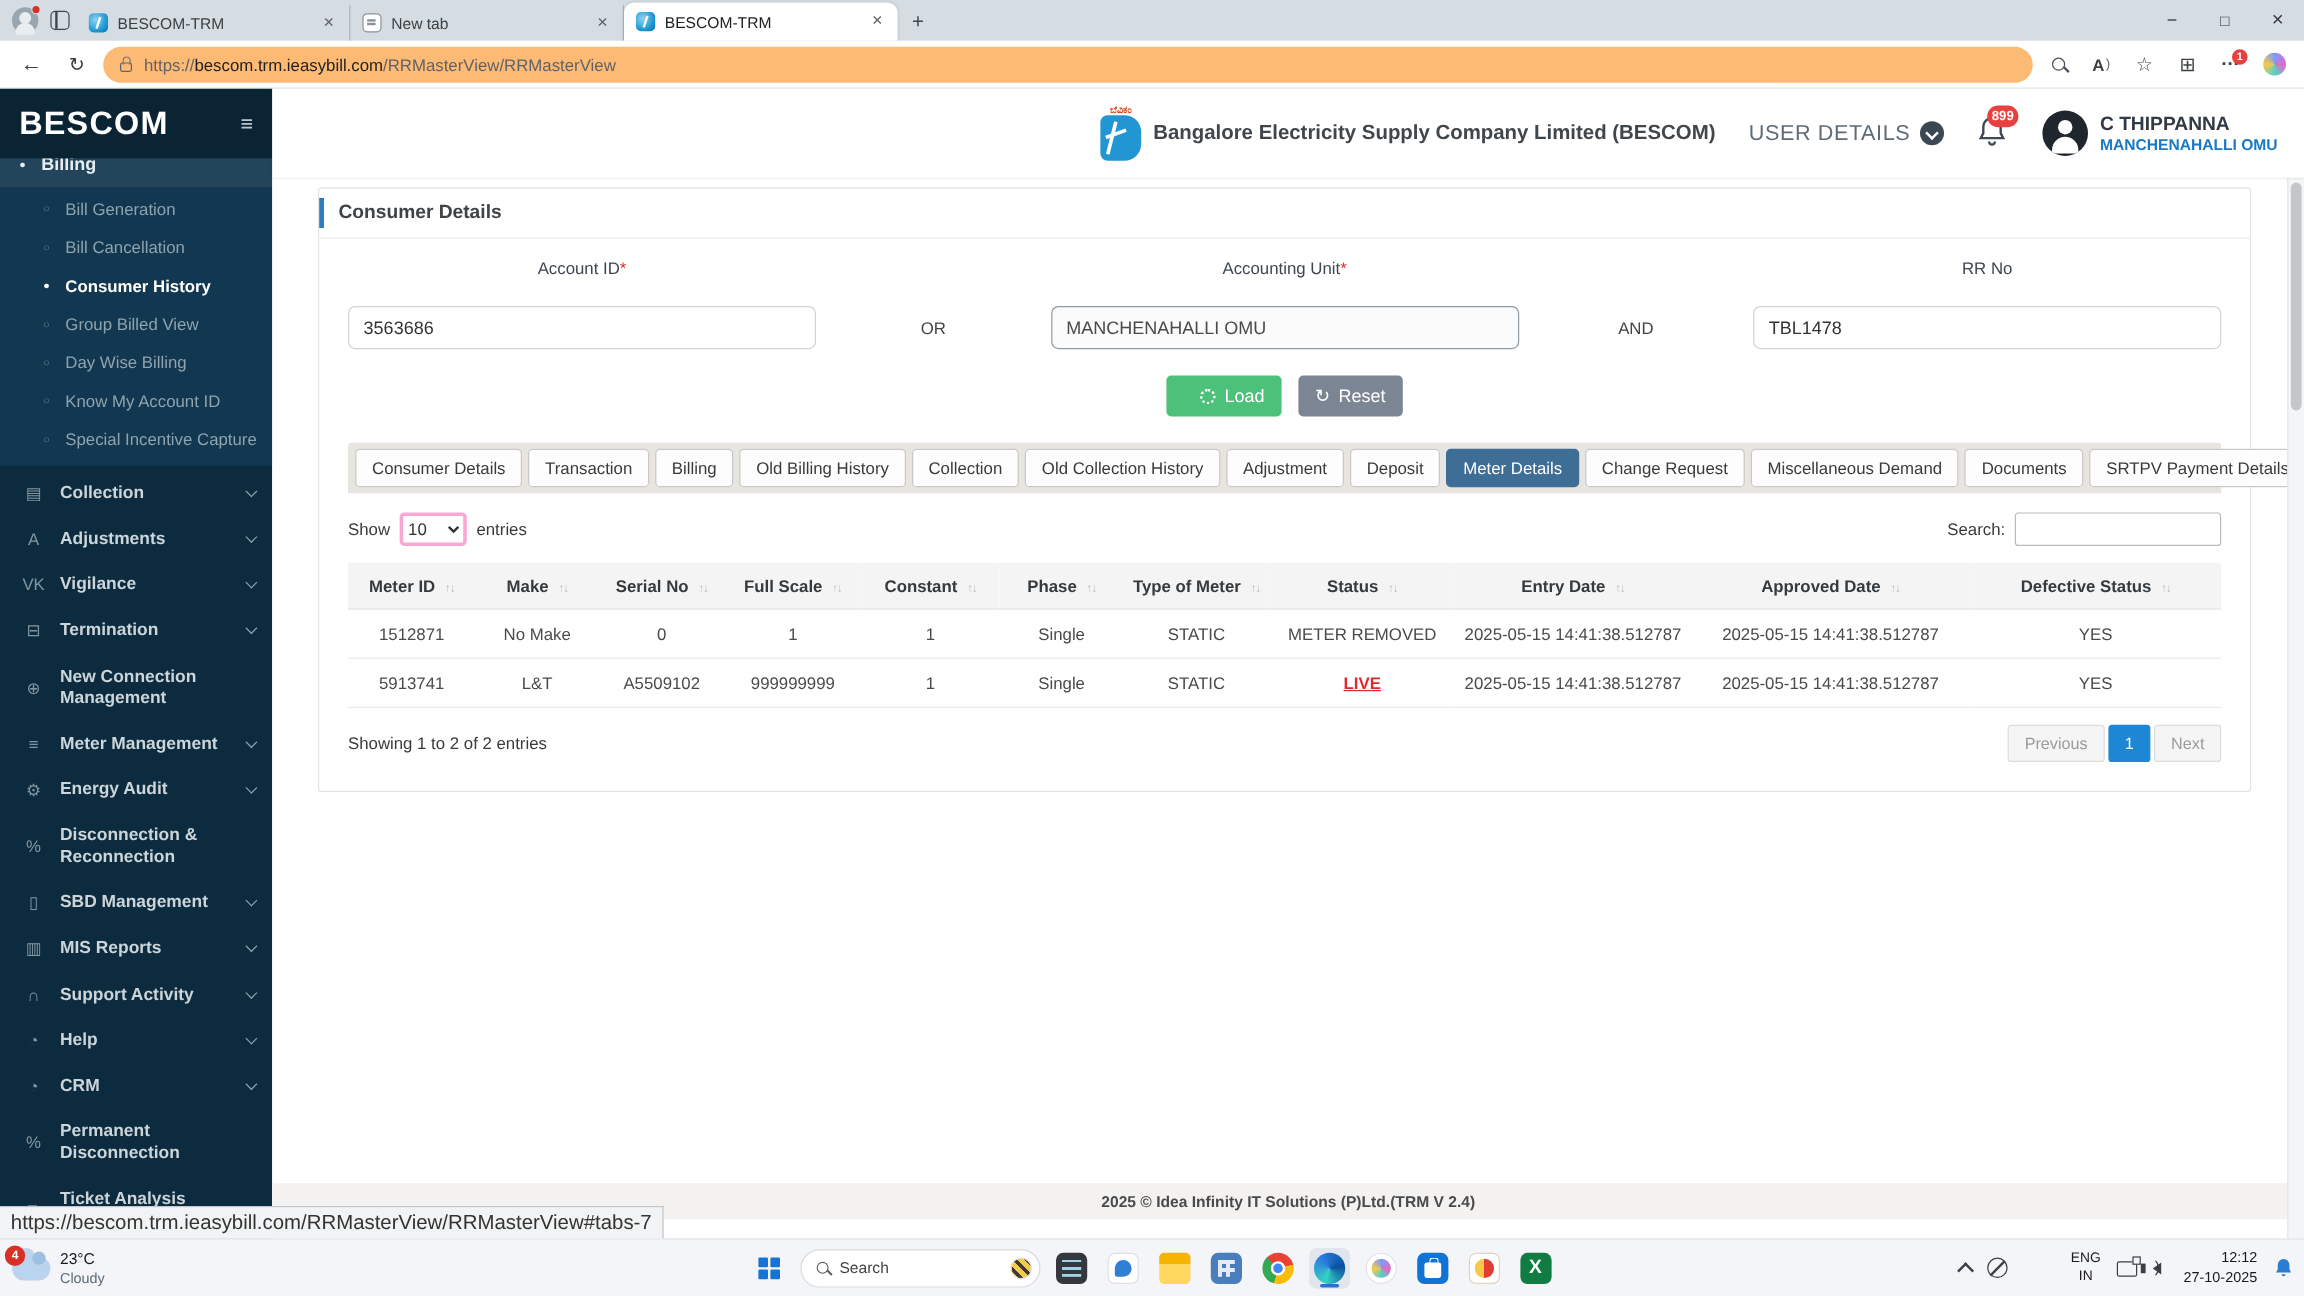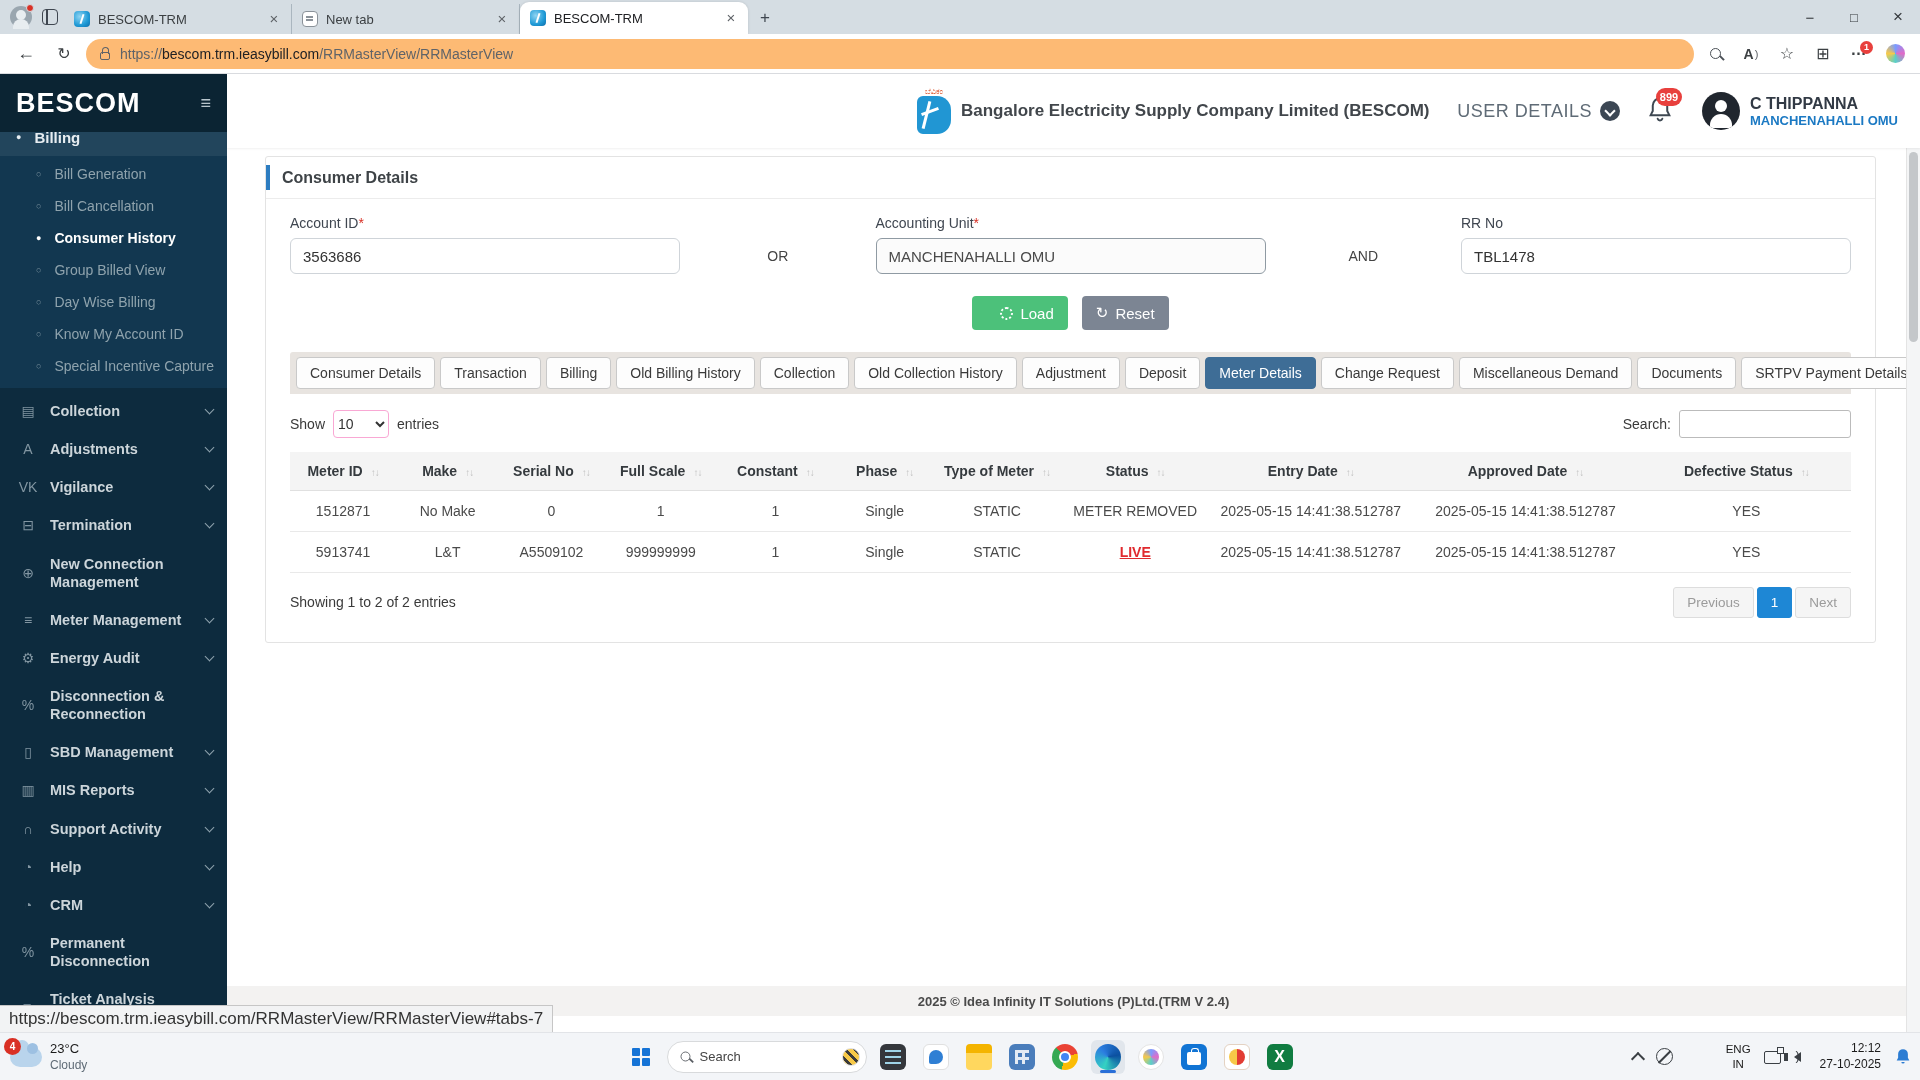--- a/index.html
+++ b/index.html
@@ -73,21 +73,21 @@
   .mitem { display:flex; align-items:center; padding:10px 14px 10px 18px; gap:12px; font-size:14.5px; font-weight:bold; color:#ccd5da; cursor:default; }
   .micon { width:20px; flex:0 0 20px; text-align:center; color:#8296a2; font-size:14px; font-weight:normal; }
   .mlabel { flex:1; overflow-wrap:anywhere; line-height:1.25; }
   .chev { width:7px; height:7px; border-right:1.8px solid #8fa3ae; border-bottom:1.8px solid #8fa3ae; transform:rotate(45deg); margin-top:-3px; flex:0 0 7px; }
 
   
   .main { flex:1; display:flex; flex-direction:column; min-width:0; position:relative; background:#fff; }
   .page-header { height:74px; background:#fff; display:flex; align-items:center; padding:0 22px 0 0; flex:0 0 auto; box-shadow:0 1px 2px rgba(0,0,0,.06); position:relative; z-index:2; }
   .org { display:flex; align-items:center; gap:10px; margin-left:690px; }
   .logo-wrap { display:flex; flex-direction:column; align-items:center; }
-  .logo-kn { font-size:8px; color:#d84315; line-height:1; }
+  .logo-kn { font-size:8px; color:#d84315; line-height:1;font-weight:bold; }
   .logo-mark { width:34px; height:38px; background:#2196d3; border-radius:6px 14px 14px 6px; position:relative; }
   .logo-mark::before { content:""; position:absolute; left:8px; top:5px; width:3px; height:28px; background:#fff; transform:rotate(14deg); }
   .logo-mark::after { content:""; position:absolute; left:4px; top:14px; width:18px; height:3px; background:#fff; transform:rotate(-20deg); }
   .org-title { font-size:17px; font-weight:bold; color:#41464b; }
   .hdr-right { margin-left:auto; display:flex; align-items:center; gap:26px; }
   .user-details { display:flex; align-items:center; gap:8px; font-size:18px; color:#5f6b76; letter-spacing:.5px; }
   .chev-circle { width:20px; height:20px; border-radius:50%; background:#3c4754; position:relative; }
   .chev-circle::after { content:""; position:absolute; left:6px; top:6px; width:6px; height:6px; border-right:2px solid #fff; border-bottom:2px solid #fff; transform:rotate(45deg); }
   .bell-wrap { position:relative; width:30px; height:34px; }
   .bell-badge { position:absolute; top:-6px; left:10px; min-width:26px; height:18px; border-radius:10px; background:var(--badge_red); color:#fff; font-size:11px; font-weight:bold; text-align:center; line-height:18px; padding:0 3px; z-index:1; }
@@ -101,40 +101,40 @@
   .page-content { flex:1; position:relative; background:#fff; min-height:0; }
 
   
   .card { margin:8px 44px 0 38px; background:#fff; border:1px solid #e3e3e3; border-radius:3px; }
   .card-title-row { height:42px; display:flex; align-items:center; border-bottom:1px solid #ececec; position:relative; }
   .card-accent { position:absolute; left:0; top:8px; bottom:8px; width:4px; background:#2d7dc1; }
   .card-title { padding-left:16px; font-size:16px; font-weight:bold; color:#3e4347; }
   .card-body { padding:16px 24px 20px 24px; }
   .form-row { display:flex; align-items:flex-end; }
   .fgroup { width:390px; }
-  .flabel { font-size:14px; color:#3f4650; margin-bottom:7px; }
+  .flabel { font-size:14px; color:#3f4650; margin-bottom:24px;text-align:center; }
   .req { color:#d93025; }
   .finput { width:100%; height:36px; border:1px solid #cfd4d9; border-radius:6px; padding:0 12px; font-size:15px; color:#333; font-family:"Liberation Sans", sans-serif; background:#fff; }
   .finput.readonly { border:1.5px solid #8f9aa3; background:#fbfbfb; color:#4a4a4a; }
   .joiner { flex:1; text-align:center; font-size:14px; color:#444; padding-bottom:10px; }
   .actions { display:flex; justify-content:center; gap:14px; margin-top:22px; }
   .btn { height:34px; border:none; border-radius:4px; color:#fff; font-size:15px; padding:0 14px; display:flex; align-items:center; gap:7px; font-family:"Liberation Sans", sans-serif; cursor:pointer; }
   .btn.load { background:var(--load_green);padding-left:28px; }
   .btn.reset { background:var(--reset_gray); }
   .spinner { width:13px; height:13px; border:2px dotted #fff; border-radius:50%; display:inline-block; }
   .refresh-g::before { content:"↻"; font-size:15px; }
 
   
   .tabs-strip { margin-top:22px; background:#e8e4e0; padding:5px 6px 5px 6px; display:flex; flex-wrap:nowrap; gap:5px; border-radius:3px 3px 0 0; }
   .ctab { background:#fdfdfd; border:1px solid #c9c9c9; border-radius:4px; padding:7px 13px; font-size:14px; color:#3a3a3a; white-space:nowrap; cursor:pointer; }
   .ctab.active { background:var(--active_tab_blue); border-color:var(--active_tab_blue); color:#fff; }
 
   
   .tctrl { display:flex; align-items:center; margin-top:16px; font-size:14px; color:#3a3a3a; }
-  .show-select { margin:0 8px; width:56px; height:28px; border:1px solid #f9a8d4; border-radius:4px; font-size:14px; font-family:"Liberation Sans", sans-serif; color:#333; background:#fff; }
+  .show-select { margin:0 8px; width:56px; height:28px; border:3px solid #f9a8d4; border-radius:4px; font-size:14px; font-family:"Liberation Sans", sans-serif; color:#333; background:#fff; }
   .tctrl .right { margin-left:auto; display:flex; align-items:center; gap:8px; }
   .search-input { width:172px; height:28px; border:1px solid #bbb; border-radius:3px; padding:0 8px; font-family:"Liberation Sans", sans-serif; }
 
   
   table.dt { width:100%; border-collapse:collapse; margin-top:14px; }
   table.dt thead th { background:#f4f4f4; height:38px; font-size:14px; font-weight:bold; color:#353a3e; border-bottom:1px solid #e0e0e0; text-align:center; white-space:nowrap; padding:0 4px; }
   .sort { font-size:10px; color:#c0c0c0; margin-left:8px; letter-spacing:-1px; }
   table.dt tbody td { height:41px; text-align:center; font-size:14px; color:#4a4a4a; border-bottom:1px solid #e9e9e9; padding:0 4px; }
   .live-link { color:var(--live_red); text-decoration:underline; font-weight:bold; cursor:pointer; }
   .tfoot-row { display:flex; align-items:center; margin-top:14px; padding-bottom:4px; }

